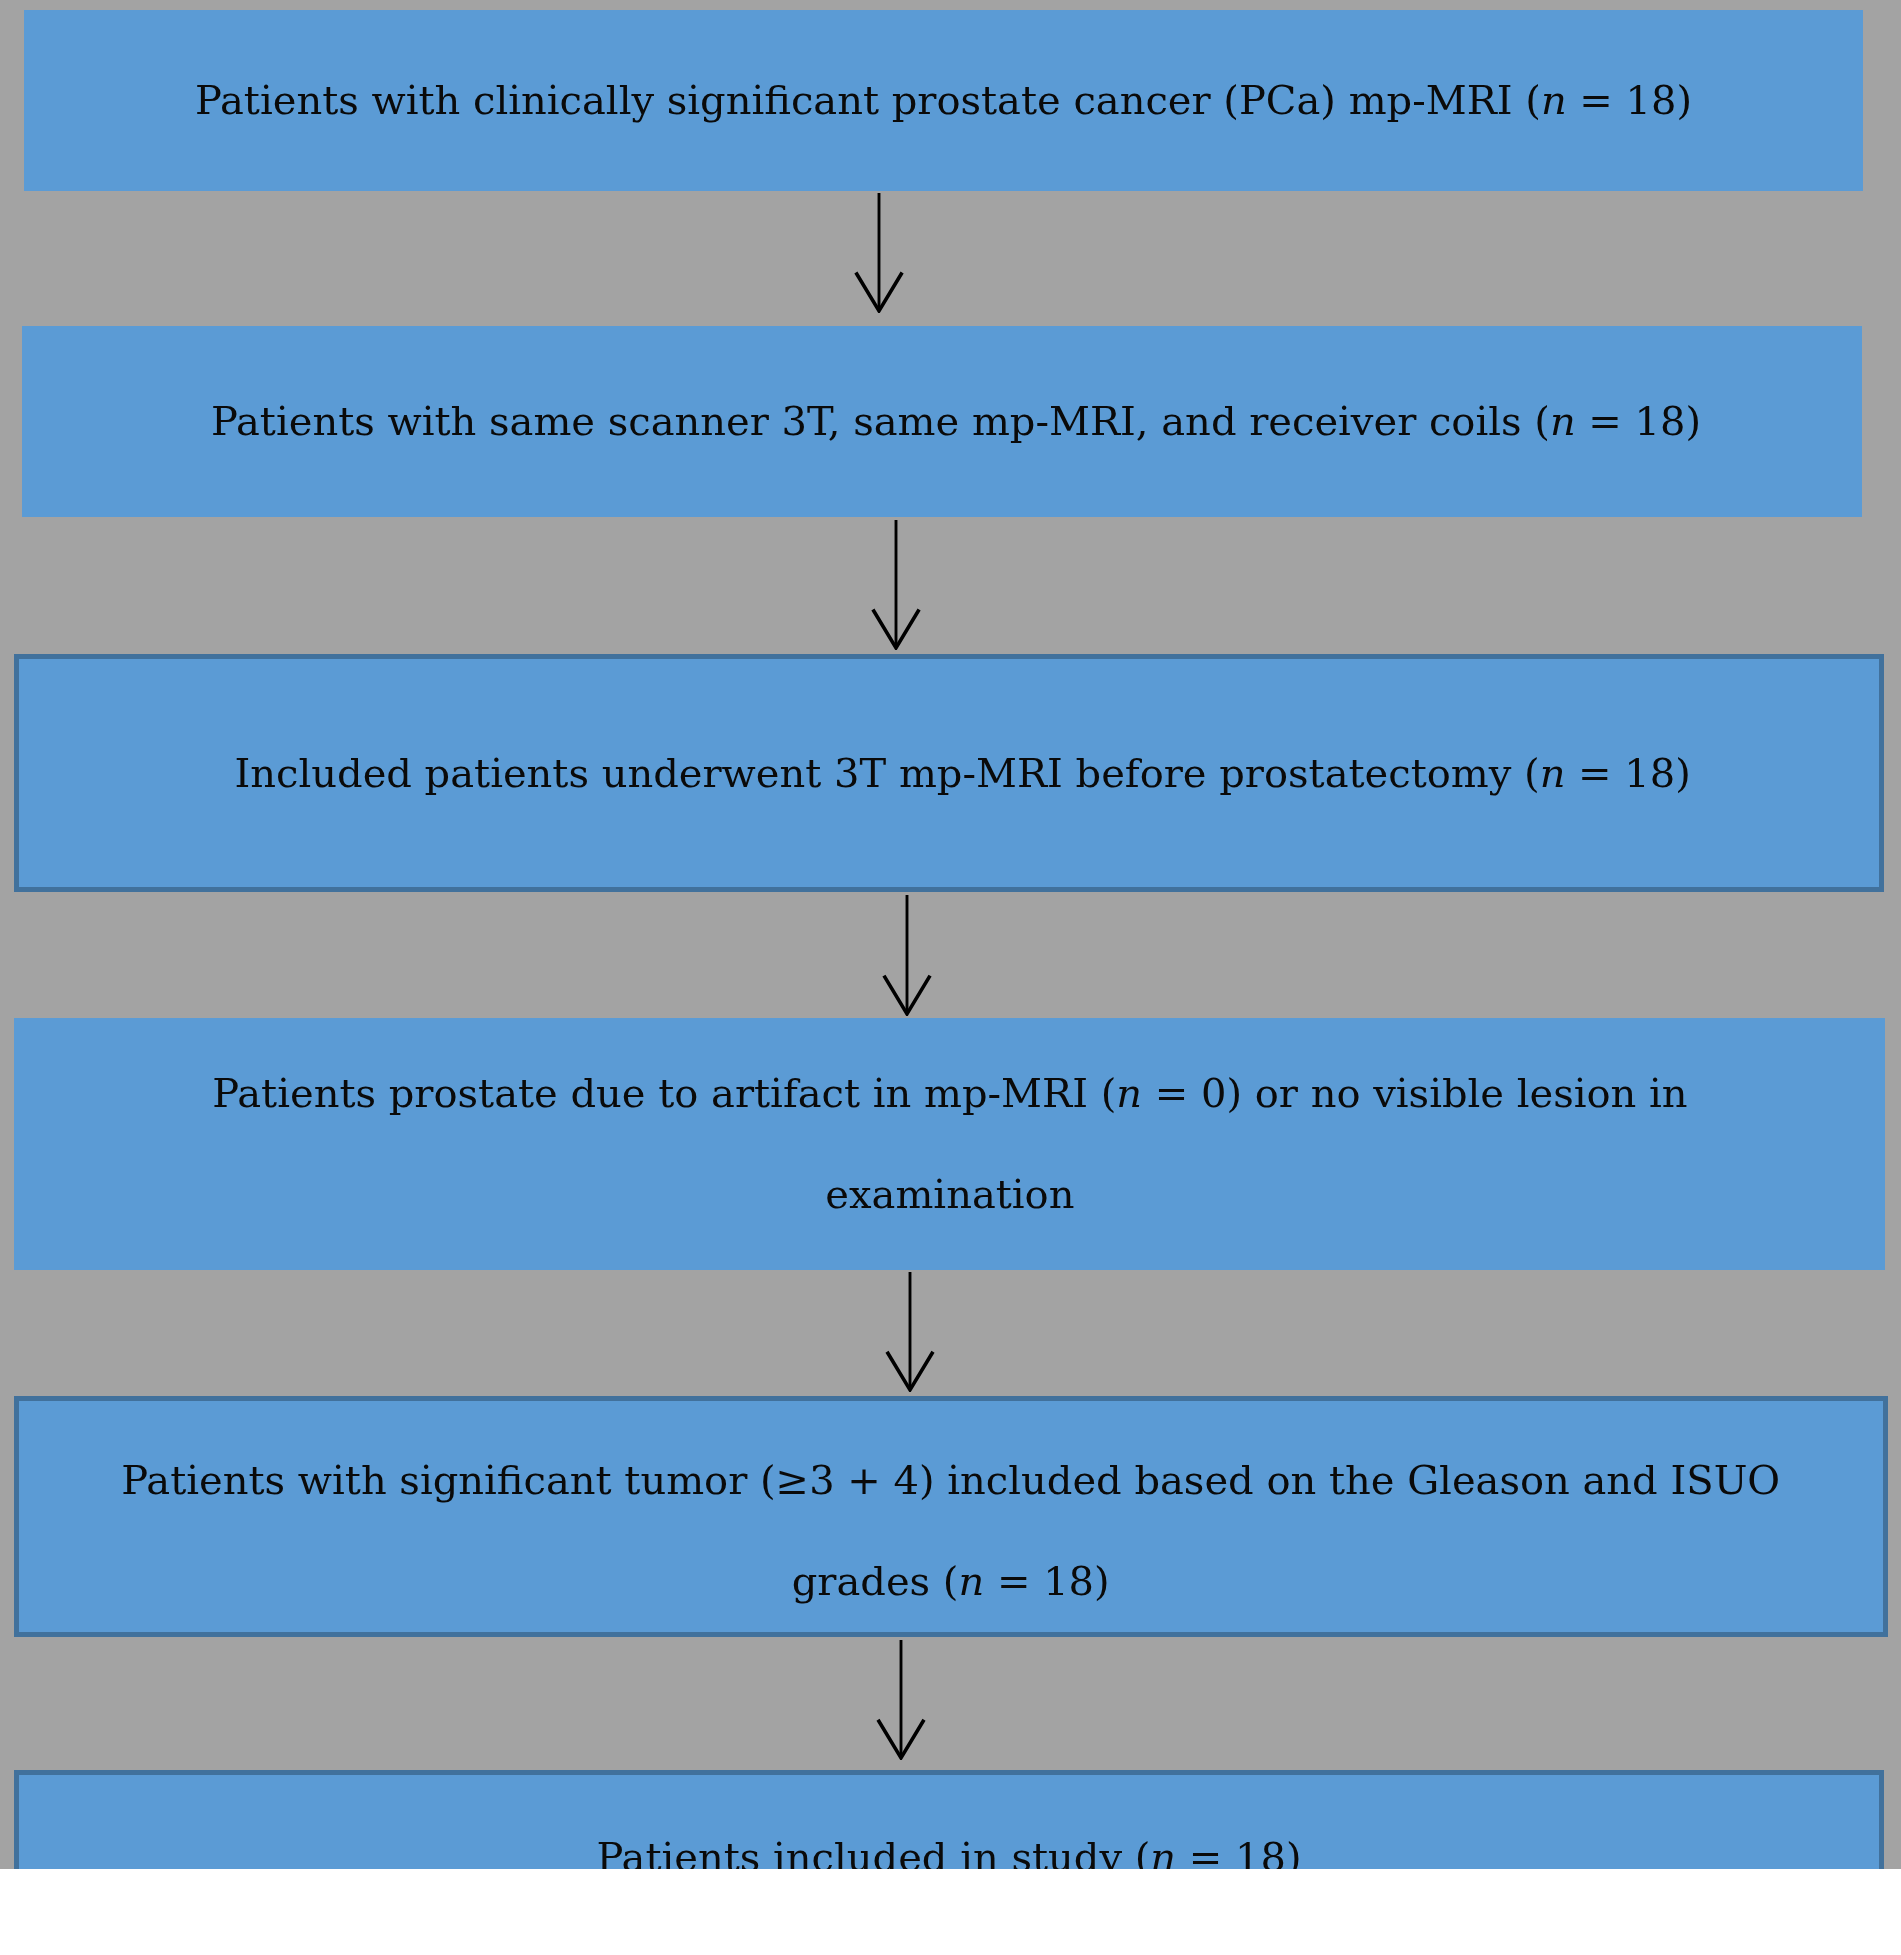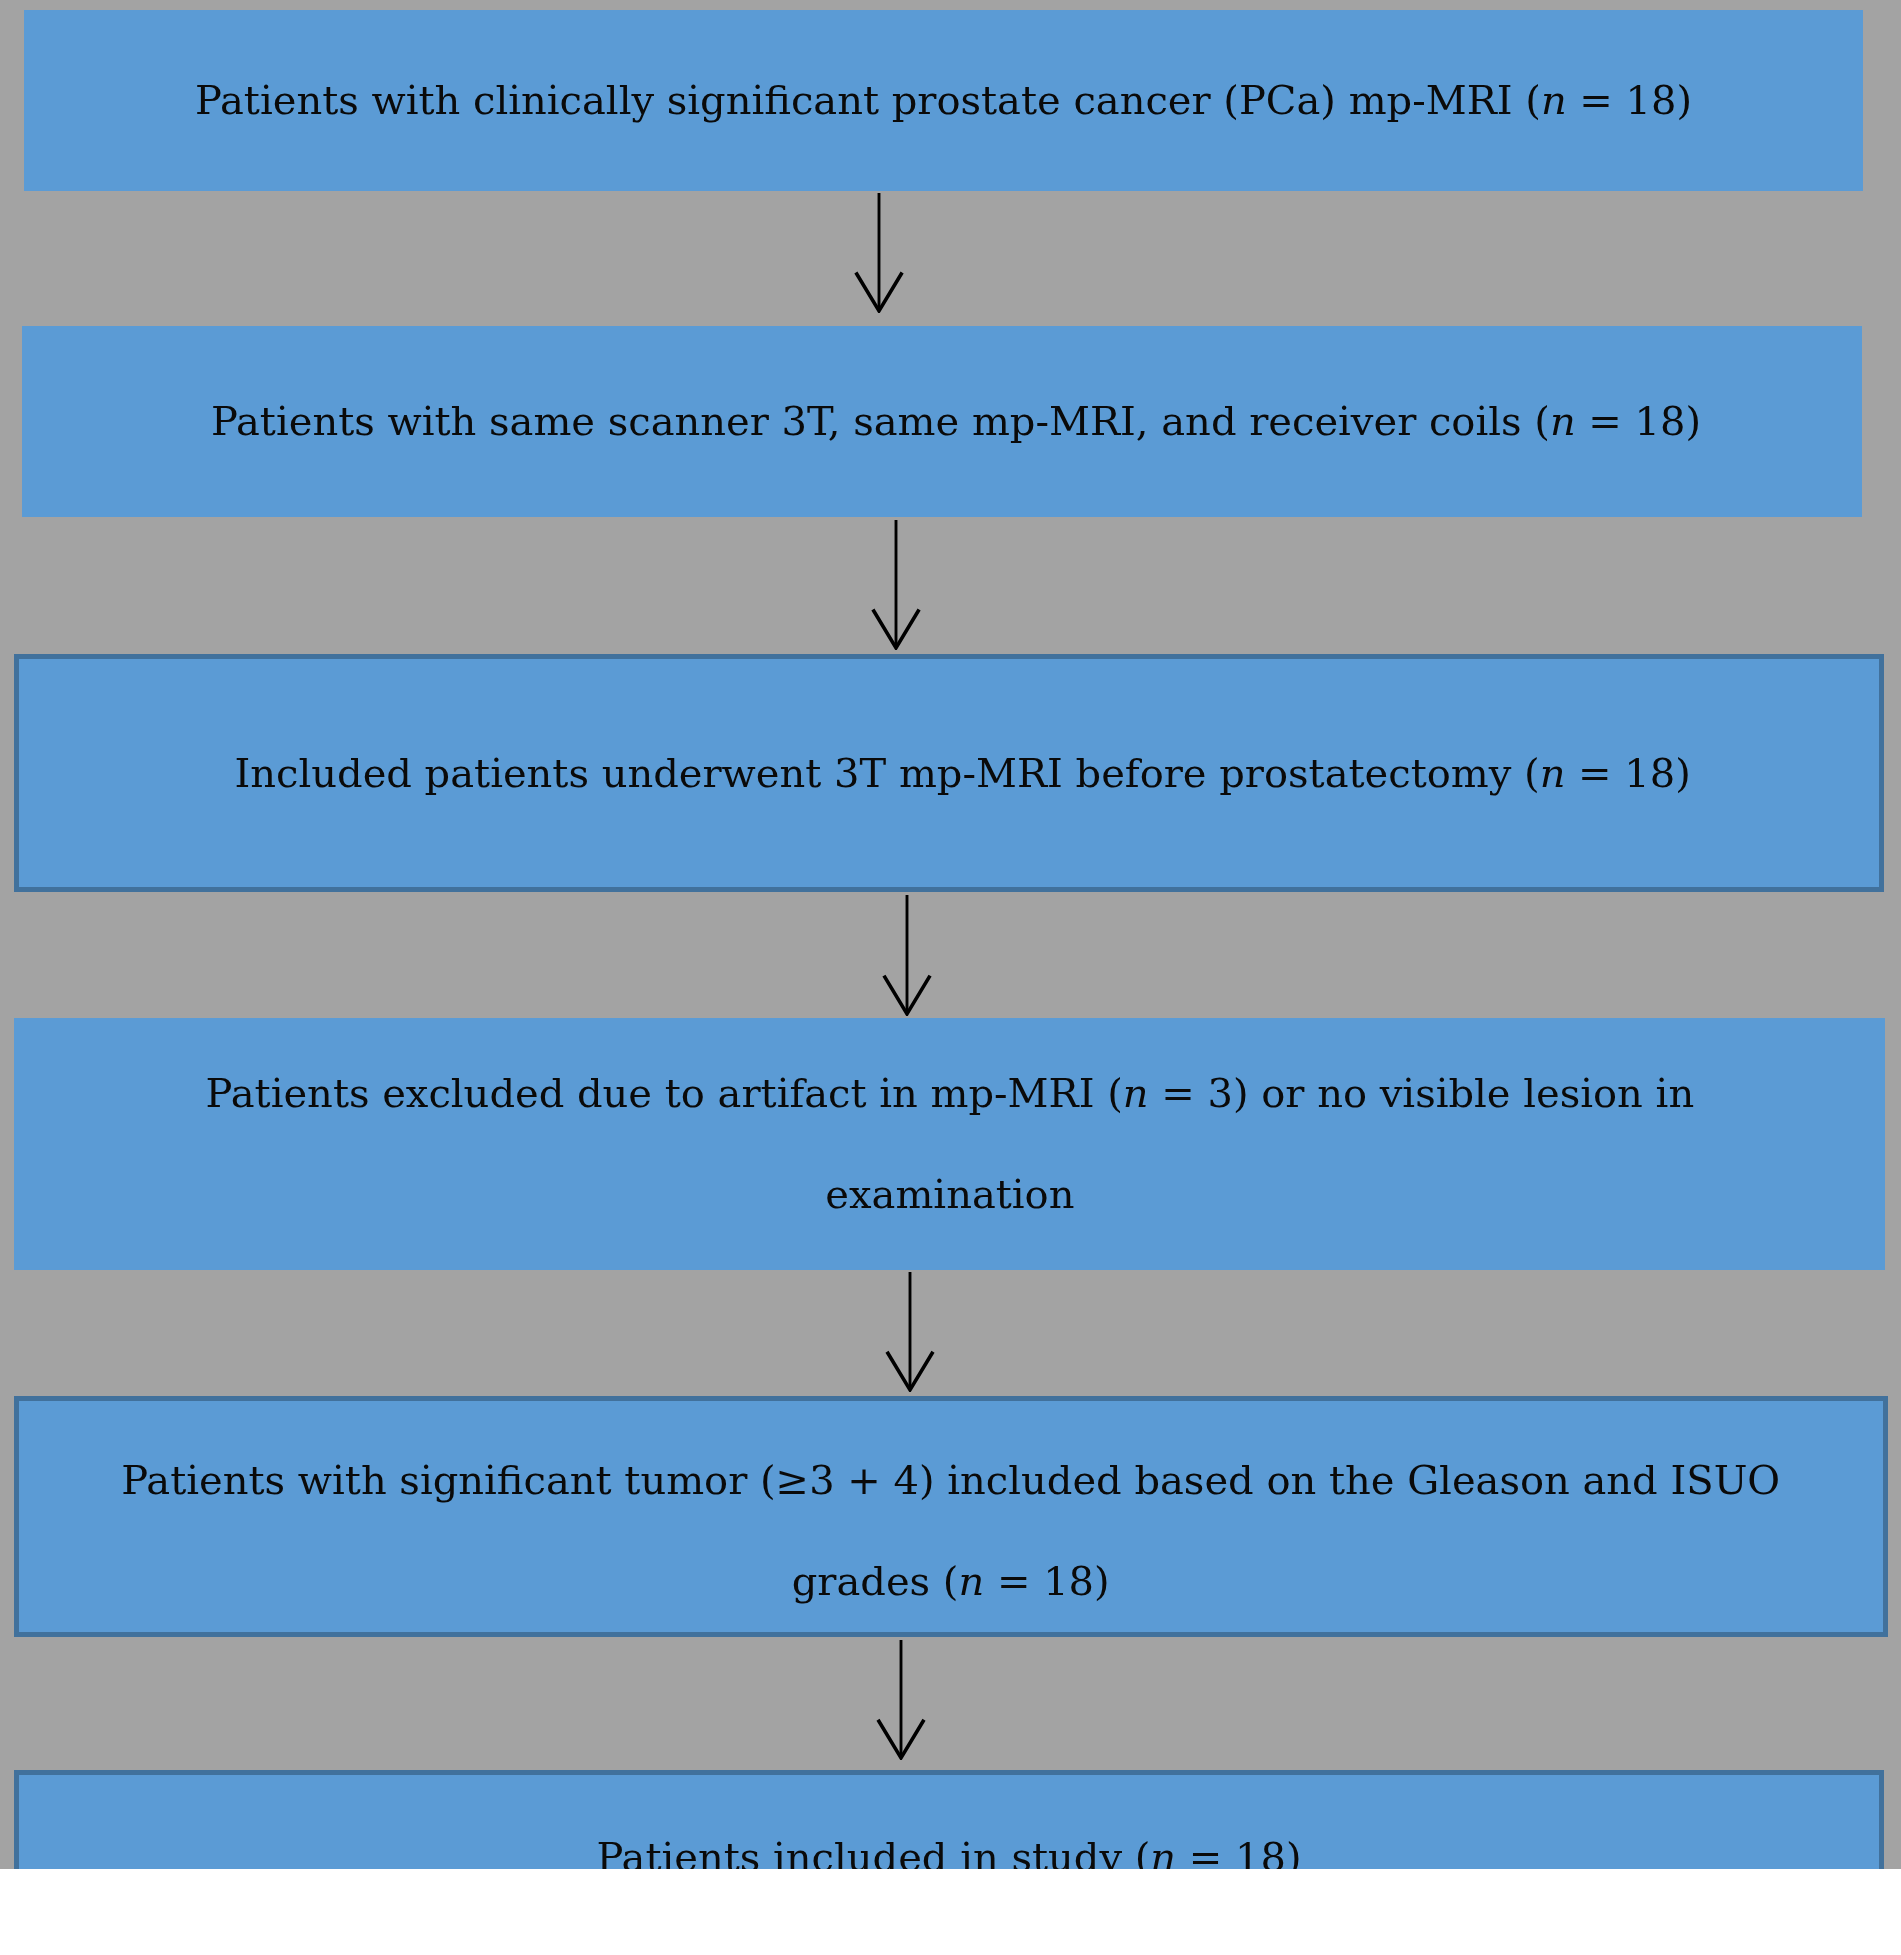--- a/index.html
+++ b/index.html
@@ -67,21 +67,21 @@
   <div class="box bordered" id="b3">
     <div class="line"><span>Included patients underwent 3T mp-MRI before prostatectomy (</span><em>n</em><span> = 18)</span></div>
   </div>
 
   <svg class="arrow" id="a3" width="58" height="121" viewBox="0 0 80 168">
     <line x1="40" y1="0" x2="40" y2="165" stroke="#000000" stroke-width="4"></line>
     <path d="M8 112 L40 165 L72 112" fill="none" stroke="#000000" stroke-width="5"></path>
   </svg>
 
   <div class="box" id="b4">
-    <div class="line"><span>Patients excluded due to artifact in mp-MRI (</span><em>n</em><span> = 3) or no visible lesion in</span></div>
+    <div class="line"><span>Patients prostate due to artifact in mp-MRI (</span><em>n</em><span> = 0) or no visible lesion in</span></div>
     <div class="line"><span>examination</span></div>
   </div>
 
   <svg class="arrow" id="a4" width="58" height="120" viewBox="0 0 80 167">
     <line x1="40" y1="0" x2="40" y2="164" stroke="#000000" stroke-width="4"></line>
     <path d="M8 111 L40 164 L72 111" fill="none" stroke="#000000" stroke-width="5"></path>
   </svg>
 
   <div class="box bordered" id="b5">
     <div class="line"><span>Patients with significant tumor (≥3 + 4) included based on the Gleason and ISUO</span></div>

